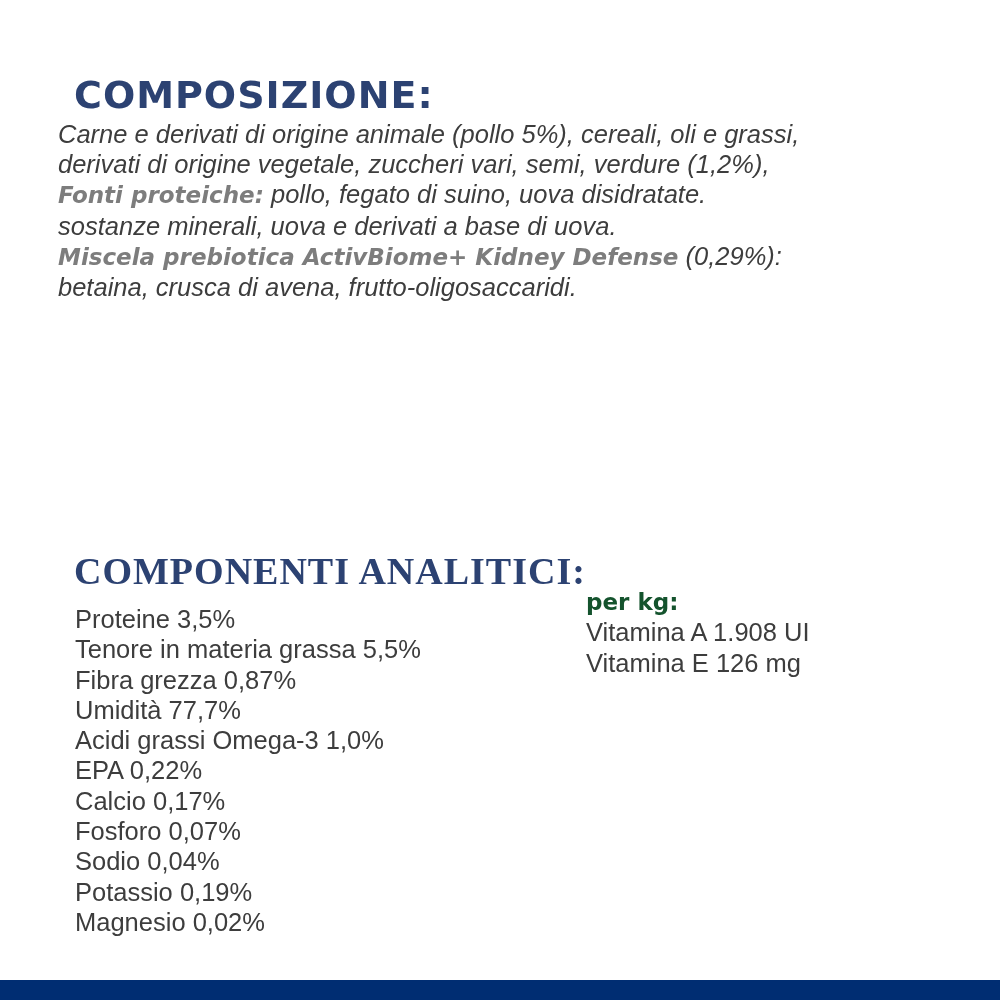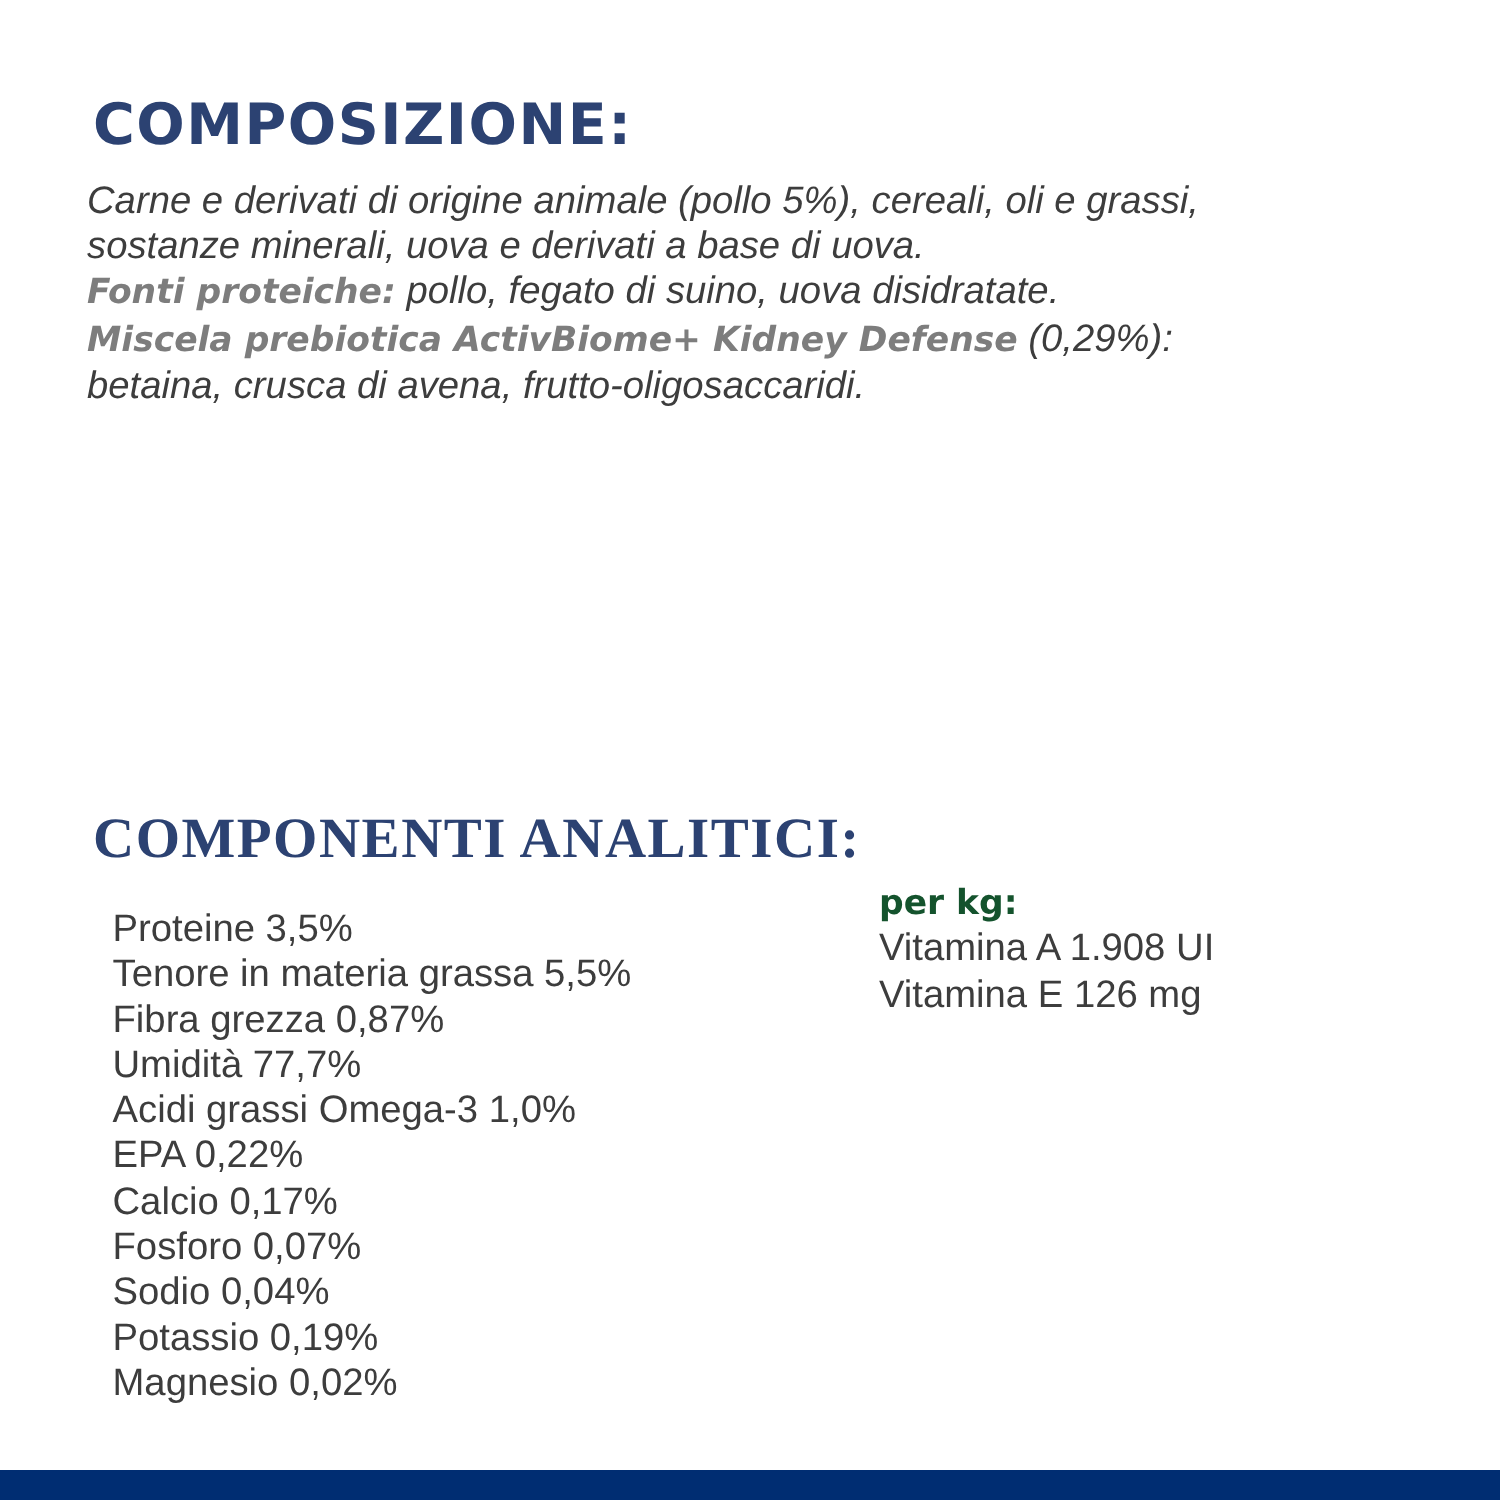--- a/index.html
+++ b/index.html
@@ -10,21 +10,21 @@
     body {
       width: 1000px;
       height: 1000px;
       position: relative;
       overflow: hidden;
       font-family: "Liberation Sans", "DejaVu Sans", sans-serif;
     }
     .heading {
       position: absolute;
       left: 58px;
-      margin: 4px;
+      margin: 16px;
       font-family: "DejaVu Sans", "Liberation Sans", sans-serif;
       font-weight: bold;
       font-size: 38px;
       letter-spacing: 1px;
       color: #2c4272;
       line-height: 1;
     }
     #h-comp { top: 60px; }
     #h-anal { top: 536px; font-family: Liberation Serif, serif; }
 
@@ -86,22 +86,23 @@
       background: #002d72;
     }
   </style>
 </head>
 <body>
 
 <h1 class="heading" id="h-comp">COMPOSIZIONE:</h1>
 
 <div class="composition">
   <span class="line">Carne e derivati di origine animale (pollo 5%), cereali, oli e grassi,</span>
+  <span class="line">derivati di origine vegetale, zuccheri vari, semi, verdure (1,2%),</span>
+  <span class="line"><span class="bold">Fonti proteiche:</span><span> pollo, fegato di suino, uova disidratate.</span></span>
   <span class="line">sostanze minerali, uova e derivati a base di uova.</span>
-  <span class="line"><span class="bold">Fonti proteiche:</span><span> pollo, fegato di suino, uova disidratate.</span></span>
   <span class="line"><span class="bold">Miscela prebiotica ActivBiome+ Kidney Defense</span><span> (0,29%):</span></span>
   <span class="line">betaina, crusca di avena, frutto-oligosaccaridi.</span>
 </div>
 
 <h1 class="heading" id="h-anal">COMPONENTI ANALITICI:</h1>
 
 <ul class="analytic-list">
   <li>Proteine 3,5%</li>
   <li>Tenore in materia grassa 5,5%</li>
   <li>Fibra grezza 0,87%</li>

